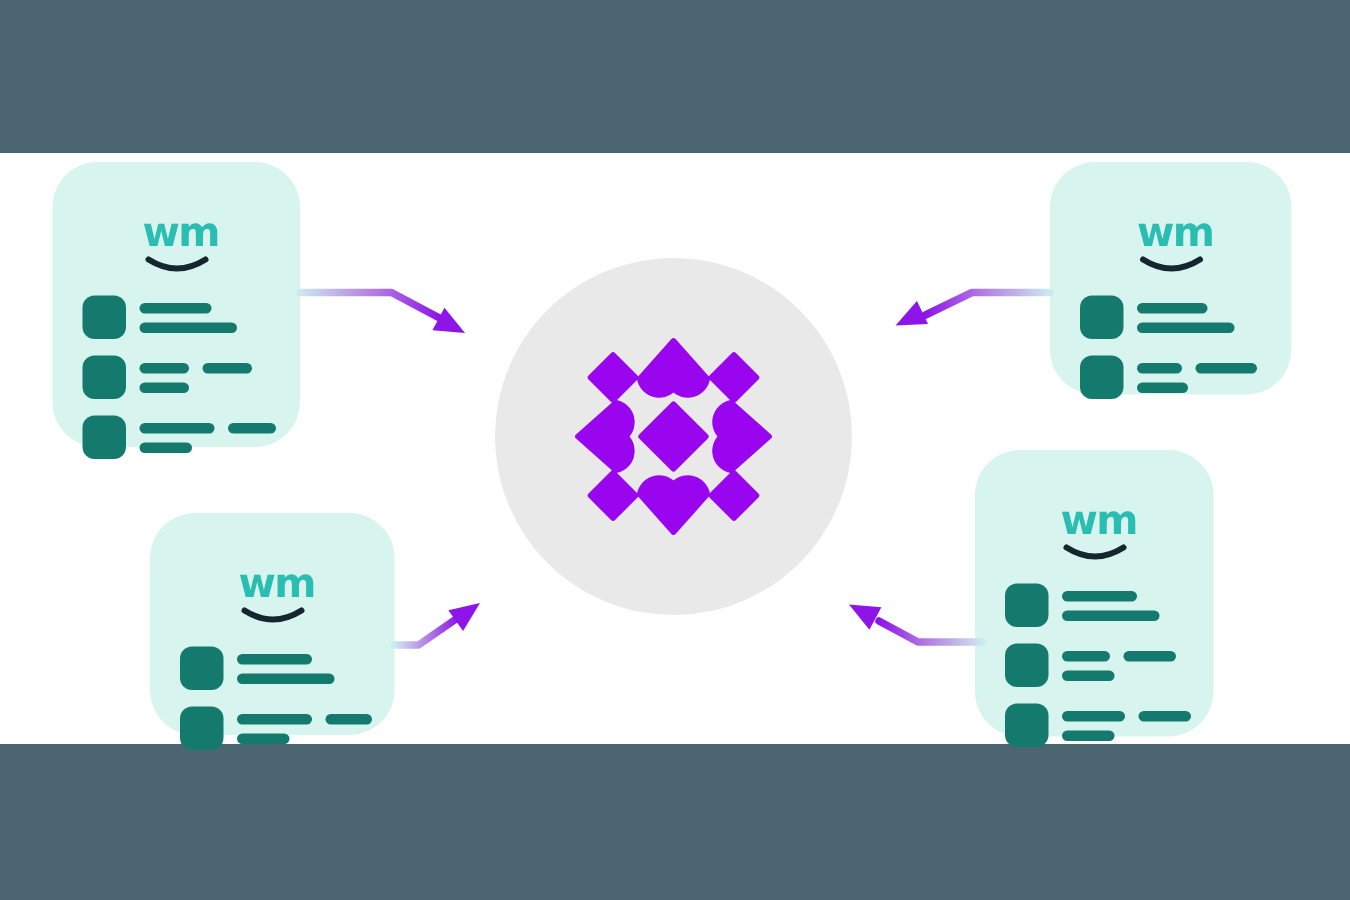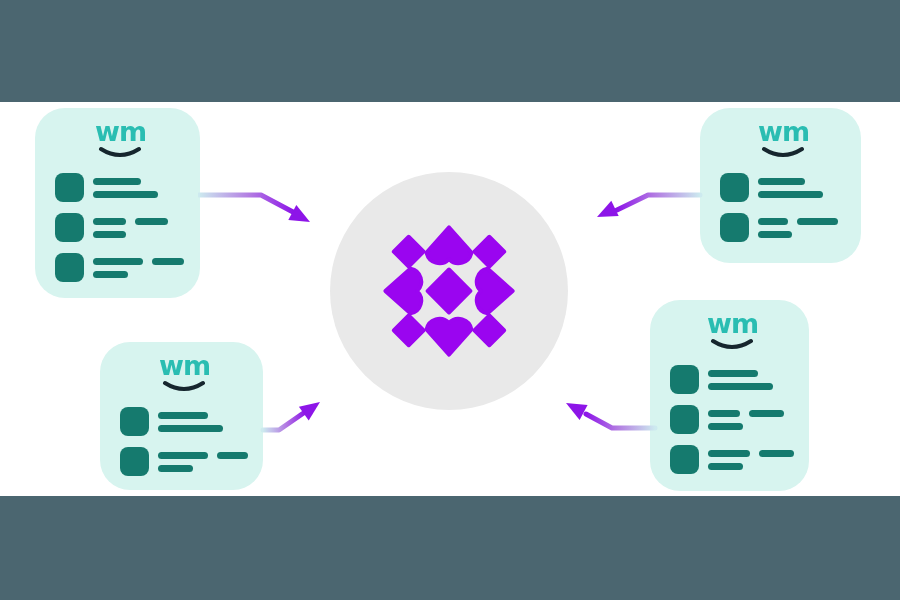--- a/index.html
+++ b/index.html
@@ -14,21 +14,21 @@
   .card{
     position:absolute;box-sizing:border-box;
     background:var(--card-bg,#d7f4ef);border-radius:30px;
     padding:10px 14px 12px 20px;display:flex;flex-direction:column;
   }
   .card.tl{left:35px;top:108px;width:165px;height:190px;}
   .card.tr{left:700px;top:108px;width:161px;height:155px;}
   .card.bl{left:100px;top:342px;width:163px;height:148px;}
   .card.br{left:650px;top:300px;width:159px;height:191px;}
 
-  .logo{align-self:center;display:flex;flex-direction:column;align-items:center;margin-bottom:14px;}
+  .logo{align-self:center;display:flex;flex-direction:column;margin-bottom:14px;margin-top:24px;}
   .logo-text{
     font-size:27px;font-weight:700;line-height:1;letter-spacing:-1px;
     color:var(--logo-teal,#2abdb2);
   }
   .smile{margin-top:1px;}
 
   .row{display:flex;align-items:center;gap:9px;}
   .row + .row{margin-top:11px;}
   .sq{width:29px;height:29px;border-radius:8px;background:var(--card-accent,#157a6e);flex:none;}
   .lines{display:flex;flex-direction:column;gap:6px;}

